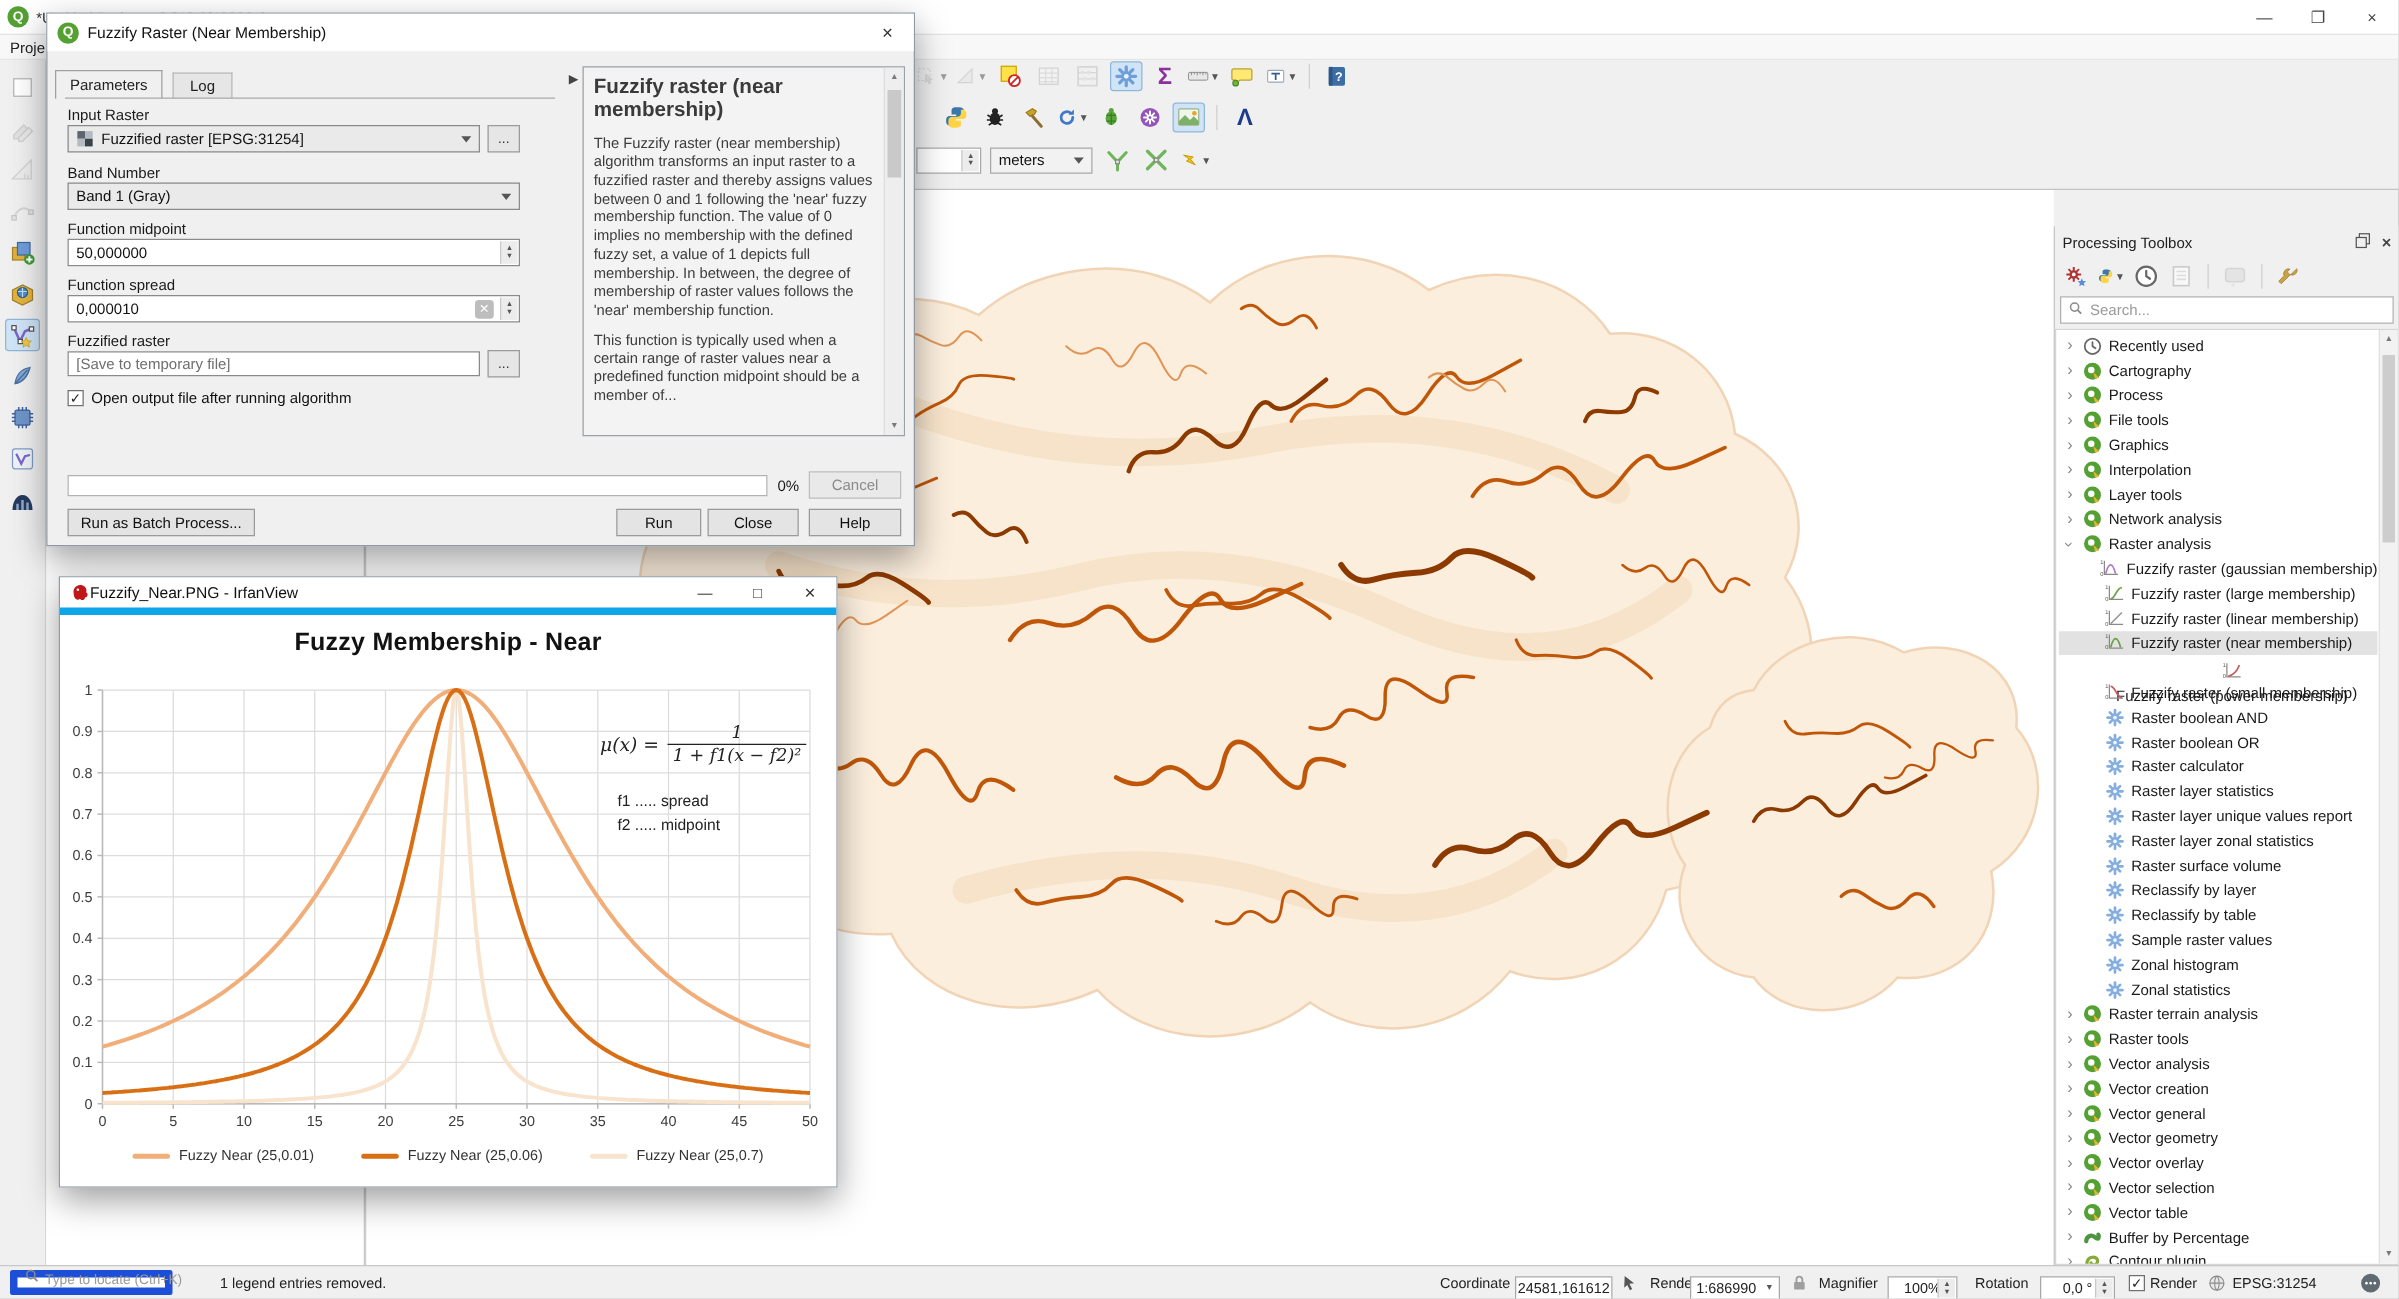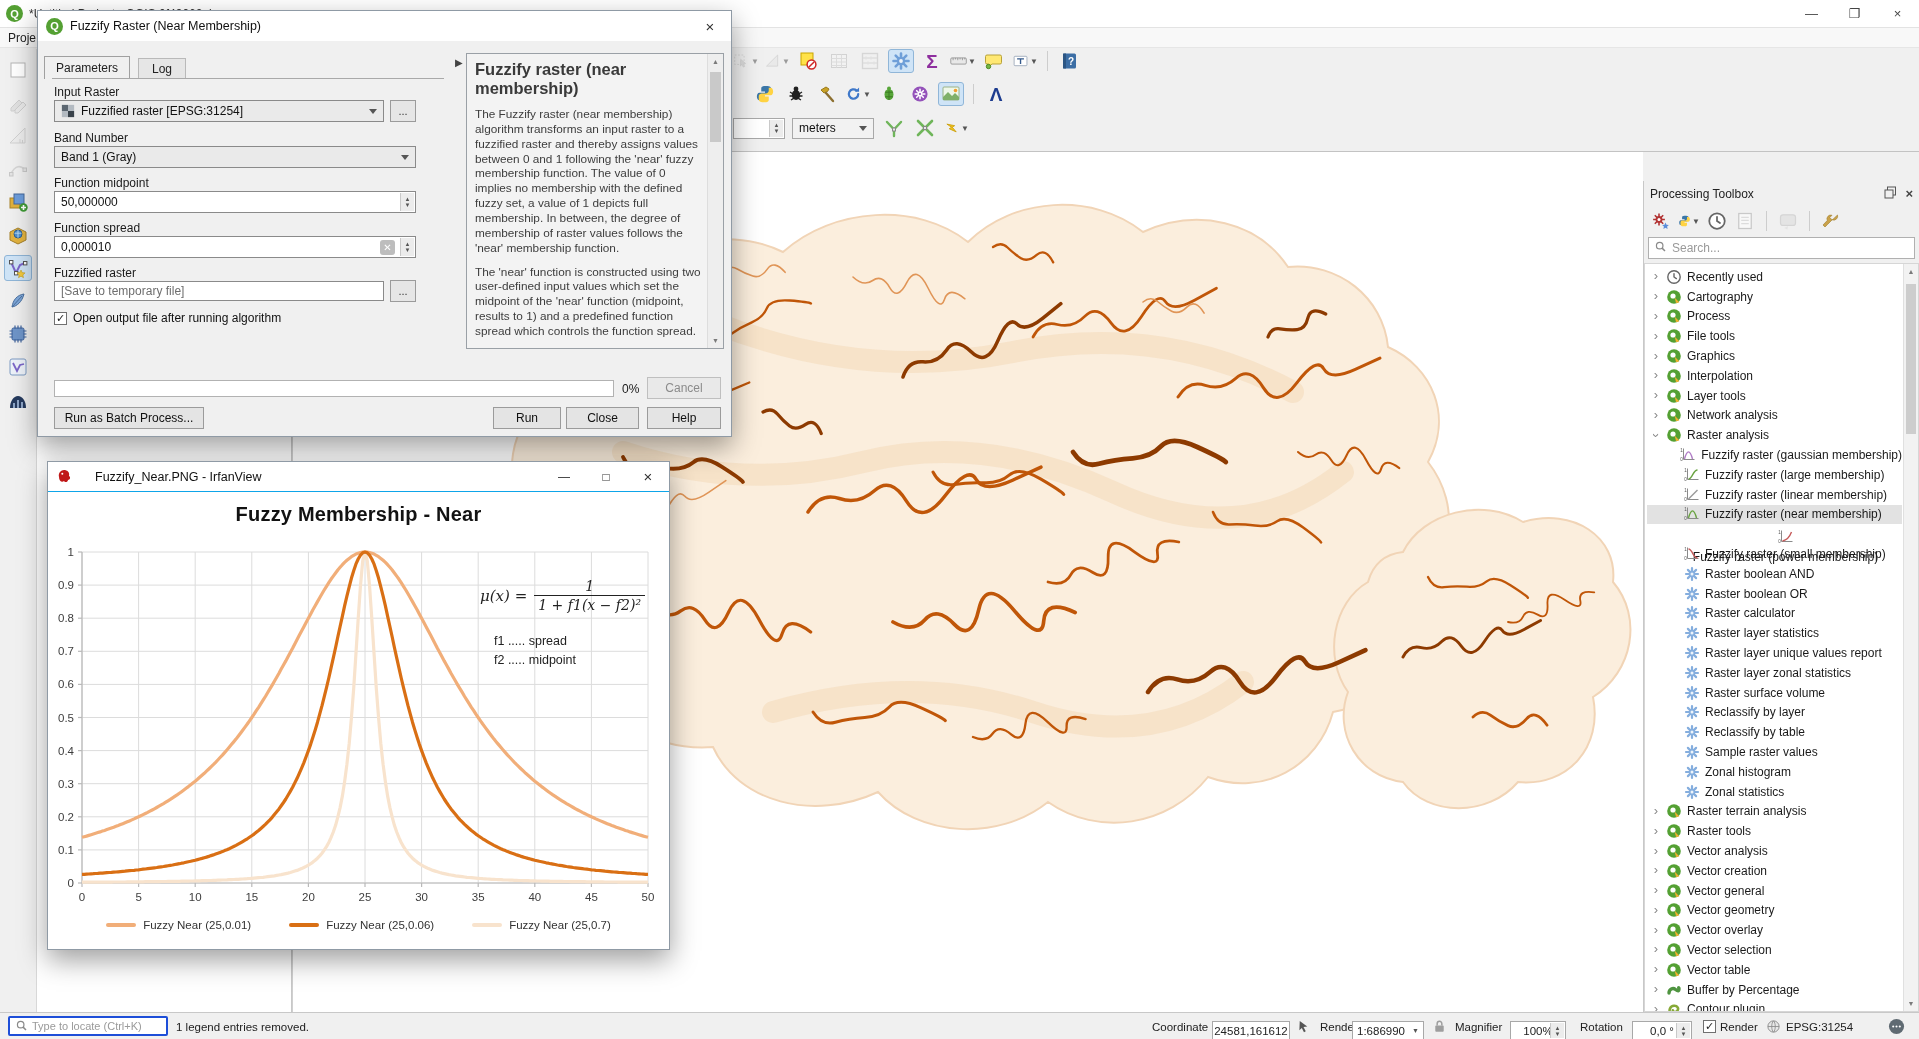--- a/index.html
+++ b/index.html
@@ -58,21 +58,21 @@
   .pt-row .chev { width:10px; text-align:center; font-size:13px; color:#888; }
   .pt-row .chev.open { transform:rotate(90deg); }
   .pticon { width:16px; height:16px; flex:0 0 16px; }
   .pticon svg { width:16px; height:16px; display:block; }
   .pt-scroll { position:absolute; right:0; top:0; bottom:0; width:15px; background:#f2f2f2; border-left:1px solid #e0e0e0; }
   .pt-thumb { position:absolute; left:2px; right:2px; top:20px; height:150px; background:#cdcdcd; }
   .scr-arrow { position:absolute; left:0; right:0; height:15px; color:#7a7a7a; font-size:7px; display:flex; align-items:center; justify-content:center; }
 
   
   .statusbar { left:0; top:1012px; width:1919px; height:27px; background:#f0f0f0; border-top:1px solid #c8c8c8; display:flex; align-items:center; font-size:11.5px; color:#222; }
-  .locate { position:absolute; left:8px; top:3px; width:160px; height:20px; border:2px solid #1d4ed8; border-radius:2px; background:#fff; display:flex; align-items:center; gap:4px; padding:0 5px; }
+  .locate { position:absolute; left:8px; top:3px; width:130px; height:20px; border:6px solid #1d4ed8; border-radius:2px; background:#fff; display:flex; align-items:flex-end; gap:4px; padding:0 5px; }
   .locate input { border:none; outline:none; width:120px; font-size:11px; font-family:inherit; background:transparent; color:#333; }
   .locate input::placeholder { color:#9a9a9a; }
   .sb-item { position:absolute; top:0; height:27px; display:flex; align-items:center; }
   .sb-field { background:#fff; border:1px solid #a8a8a8; height:19px; display:flex; align-items:center; justify-content:center; padding:0 4px; position:relative; }
   .sb-icon svg { width:15px; height:15px; display:block; }
 
   
   .dialog { left:37px; top:10px; width:695px; height:427px; background:#f0f0f0; border:1px solid #8f9aa5; box-shadow:0 10px 26px rgba(0,0,0,.38); z-index:50; }
   .dlg-title { height:30px; background:#fff; display:flex; align-items:center; gap:7px; padding:0 8px; font-size:12.5px; color:#111; }
   .dlg-close { margin-left:auto; width:26px; text-align:center; color:#333; font-size:15px; }
@@ -90,21 +90,21 @@
   .clearbtn { width:15px; height:15px; border-radius:3px; background:#bdbdbd; color:#fff; font-size:10px; display:inline-flex; align-items:center; justify-content:center; margin-left:auto; }
   .helppanel { position:absolute; left:428px; top:42px; width:258px; height:296px; background:#f3f3f3; border:1px solid #9aa0a6; overflow:hidden; }
   .helppanel .inner { position:absolute; left:8px; top:6px; right:22px; color:#3d3d3d; font-size:11.8px; line-height:1.26; }
   .helppanel h1 { font-size:16.5px; color:#3a3a3a; margin-bottom:9px; font-weight:bold; line-height:1.15; }
   .helppanel p { margin-bottom:9px; }
   .hscroll { position:absolute; right:0; top:0; bottom:0; width:16px; background:#eee; border-left:1px solid #ddd; }
   .hthumb { position:absolute; left:2px; right:2px; top:18px; height:70px; background:#c9c9c9; }
 
   
   .viewer { left:47px; top:461px; width:623px; height:489px; background:#fff; border:1px solid #8f9aa5; box-shadow:0 10px 26px rgba(0,0,0,.38); z-index:55; }
-  .vw-title { height:30px; background:#fff; border-bottom:1px solid #0ea5e9; display:flex; align-items:center; gap:23px; padding:0 0 0 8px; font-size:12.5px; color:#111; }
+  .vw-title { height:30px; background:#fff; border-bottom:6px solid #0ea5e9; display:flex; align-items:center; gap:0; padding:0 0 0 8px; font-size:12.5px; color:#111; }
   .vw-btns { margin-left:auto; display:flex; }
   .vw-btn { width:42px; height:29px; display:flex; align-items:center; justify-content:center; color:#333; font-size:12px; }
   .chart-title { position:absolute; left:0; top:11px; width:621px; text-align:center; font-size:20px; font-weight:bold; color:#121212; letter-spacing:.2px; }
   .grid { stroke:#dcdcdc; stroke-width:1; }
   .axis { stroke:#b9b9b9; stroke-width:1.2; }
   .tick { font-size:11.5px; fill:#3d3d3d; font-family:"Liberation Sans",sans-serif; }
   .formula { position:absolute; left:432px; top:86px; width:175px; color:#222; font-family:"DejaVu Serif",serif; font-style:italic; font-size:15px; display:flex; align-items:center; gap:7px; }
   .frac { display:inline-flex; flex-direction:column; align-items:center; font-size:14px; }
   .frac .num { padding:0 4px 1px; }
   .frac .den { border-top:1.3px solid #222; padding:1px 4px 0; }
@@ -1066,21 +1066,20 @@
     <span class="abs" style="left:16px;top:300px;display:flex;gap:6px;align-items:center;">
       <span class="chk">✓</span>
       <span>Open output file after running algorithm</span>
     </span>
 
     <span style="position:absolute;left:417px;top:46px;color:#444;font-size:10px;">▶</span>
     <div class="helppanel">
       <div class="inner">
         <h1>Fuzzify raster (near membership)</h1>
         <p>The Fuzzify raster (near membership) algorithm transforms an input raster to a fuzzified raster and thereby assigns values between 0 and 1 following the 'near' fuzzy membership function. The value of 0 implies no membership with the defined fuzzy set, a value of 1 depicts full membership. In between, the degree of membership of raster values follows the 'near' membership function.</p>
-        <p>The 'near' function is constructed using two user-defined input values which set the midpoint of the 'near' function (midpoint, results to 1) and a predefined function spread which controls the function spread.</p>
         <p>This function is typically used when a certain range of raster values near a predefined function midpoint should be a member of...</p>
       </div>
       <div class="hscroll">
         <span class="scr-arrow" style="top:0;">▲</span>
         <div class="hthumb"></div>
         <span class="scr-arrow" style="bottom:0;">▼</span>
       </div>
     </div>
 
     <span class="progress" style="left:16px;top:369px;width:560px;"></span>

